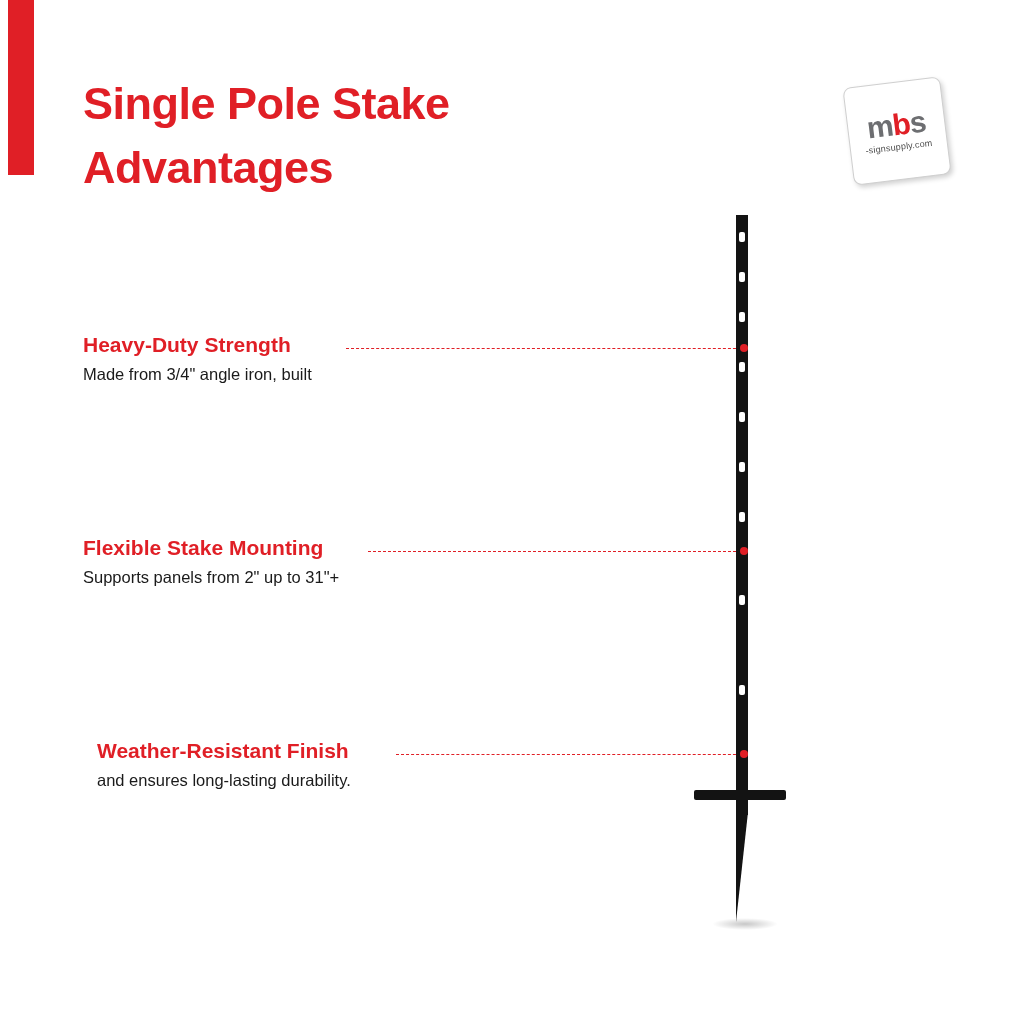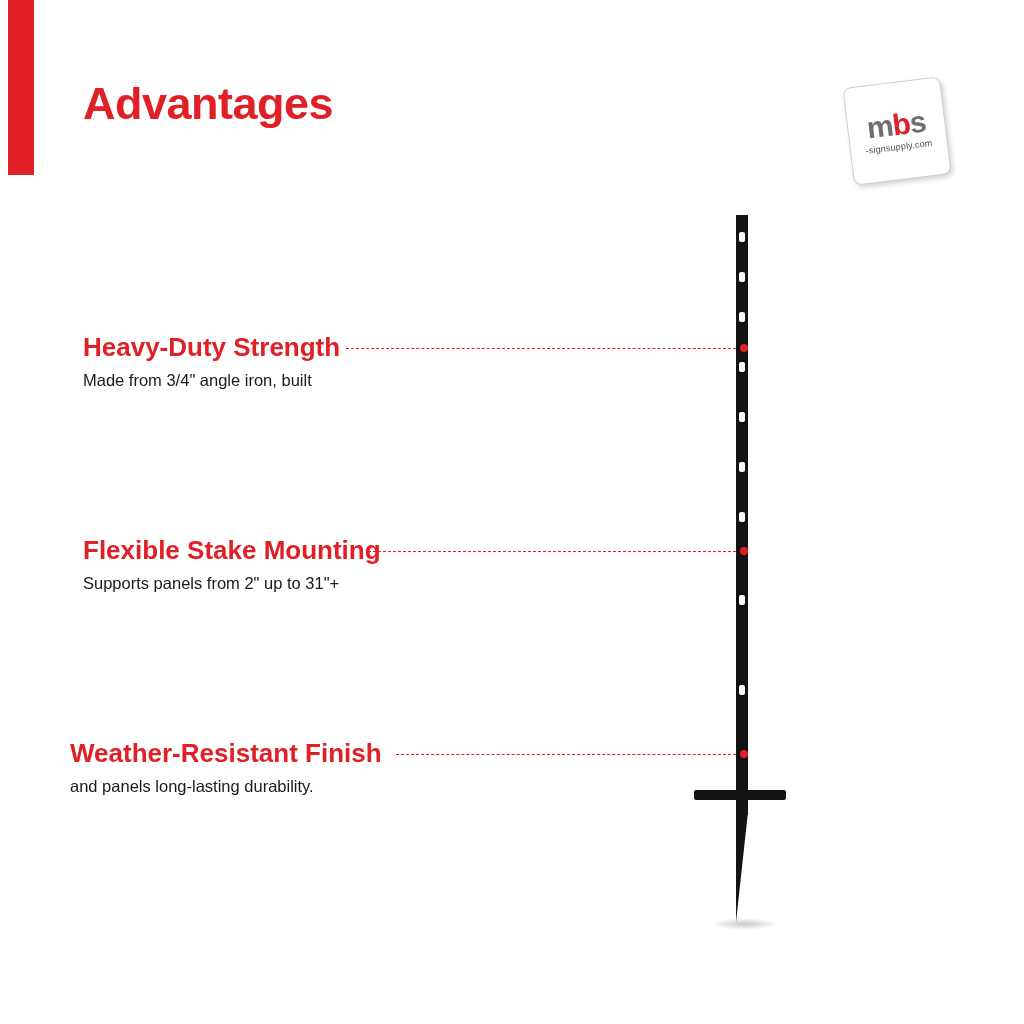--- a/index.html
+++ b/index.html
@@ -76,35 +76,35 @@
     color: #4d4d4d;
     margin-top: 2px;
     letter-spacing: 0.2px;
   }
 
   
   .feature { position: absolute; width: 340px; }
   .feature-title {
     color: #e01f26;
     font-weight: bold;
-    font-size: 26px;
+    font-size: 21px;
     line-height: 1.1;
     white-space: nowrap;
   }
   .feature-desc {
     color: #1a1a1a;
     font-size: 16.5px;
     line-height: 1.42;
     margin-top: 7px;
   }
   .feature-desc span { display: block; }
 
   #feature-0 { left: 83px; top: 333px; }
   #feature-1 { left: 83px; top: 536px; }
-  #feature-2 { left: 70px; top: 739px; }
+  #feature-2 { left: 97px; top: 739px; }
 
   
   .leader {
     position: absolute;
     height: 0;
     border-top: 1.6px dashed #e01f26;
   }
   #leader-0 { left: 346px; top: 348px; width: 400px; }
   #leader-1 { left: 368px; top: 551px; width: 378px; }
   #leader-2 { left: 396px; top: 754px; width: 350px; }
@@ -162,20 +162,21 @@
   }
 </style>
 </head>
 <body>
 
 <div id="page">
 
   <div class="accent-bar"></div>
 
   <div class="title">
+    <span class="line">Single Pole Stake</span>
     <span class="line">Advantages</span>
   </div>
 
   <div class="logo">
     <div class="logo-inner">
       <div class="logo-mark">
         <span>m<span class="accent">b</span>s</span>
       </div>
       <div class="logo-sub">-signsupply.com</div>
     </div>
@@ -191,21 +192,21 @@
   <div class="feature" id="feature-1">
     <div class="feature-title">Flexible Stake Mounting</div>
     <div class="feature-desc">
       <span>Supports panels from 2" up to 31"+</span>
     </div>
   </div>
 
   <div class="feature" id="feature-2">
     <div class="feature-title">Weather-Resistant Finish</div>
     <div class="feature-desc">
-      <span>and panels long-lasting durability.</span>
+      <span>and ensures long-lasting durability.</span>
     </div>
   </div>
 
   <div class="leader" id="leader-0"></div>
   <div class="leader" id="leader-1"></div>
   <div class="leader" id="leader-2"></div>
 
   <div class="stake-post"></div>
   <div class="stake-taper"></div>
   <div class="stake-foot"></div>

